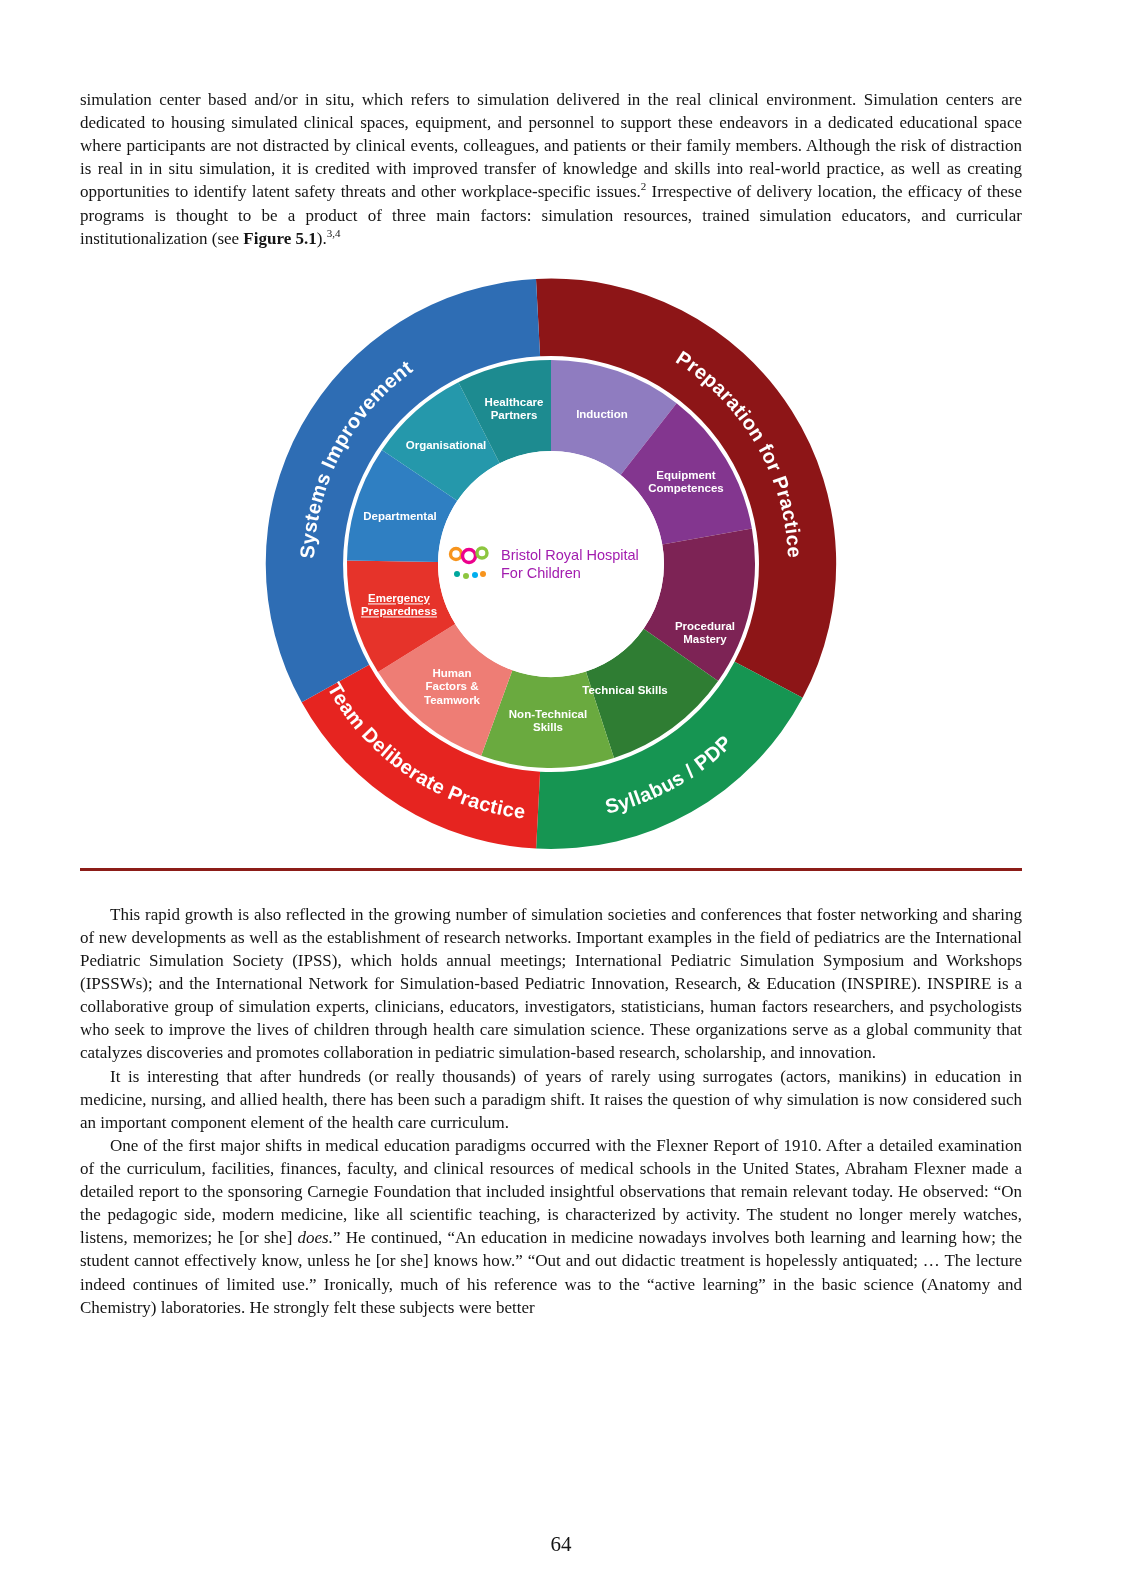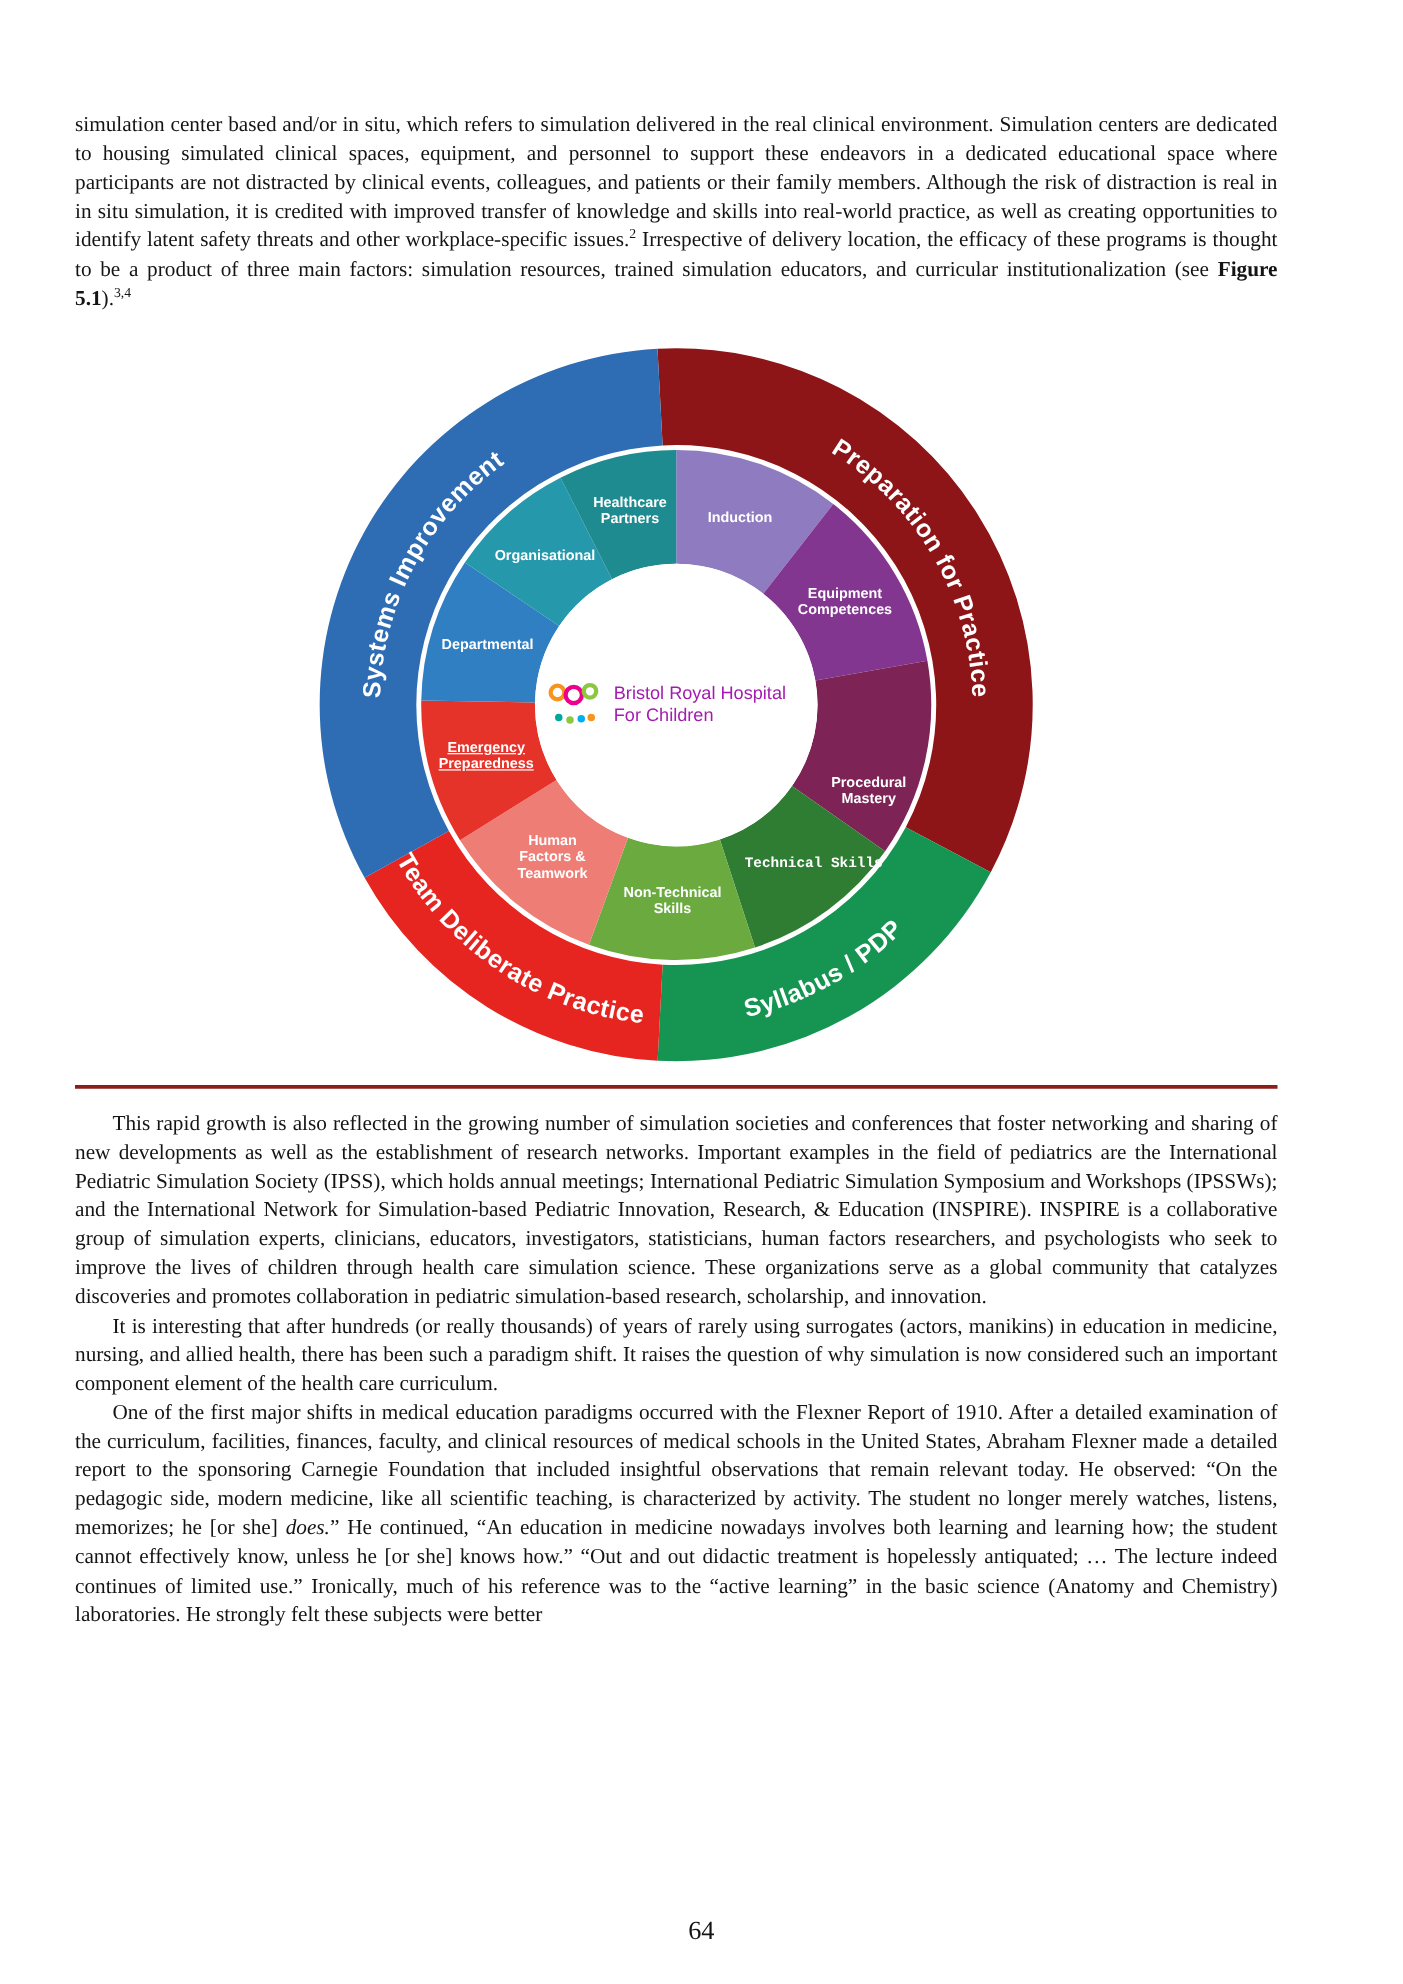--- a/index.html
+++ b/index.html
@@ -1,21 +1,21 @@
 <!DOCTYPE html>
 <html><head>
 <meta charset="utf-8">
 <style>
   html,body { margin:0; padding:0; background:#ffffff; }
   body {
     width:1122px; height:1587px; position:relative;
     font-family:"Liberation Serif", serif; color:#141414;
     overflow:hidden;
   }
-  .content { padding:88px 100px 0 60px; }
+  .content { padding:88px 100px 0 80px; }
   p.para {
     margin:0; text-align:justify; font-size:17px; line-height:1.36;
   }
   p.para.indent { text-indent:30px; }
   sup.ref { font-size:11px; vertical-align:super; line-height:0; }
 
   
   .figure-wrap {
     width:580px; height:580px; margin:24px auto 0 auto; position:relative;
   }
@@ -38,21 +38,21 @@
     color:#a21caf; line-height:1.25; text-align:left;
   }
 
   
   .caption {
     margin-top:26px; font-size:16.5px; line-height:1.35; text-align:justify;
   }
   .caption .fig-label { color:#c1271c; font-weight:bold; }
   .caption-rule { height:3px; background:#8c1d18; margin-top:14px; border:0; }
 
-  .body-text { margin-top:16px; }
+  .body-text { margin-top:32px; }
 
   .page-number {
     position:absolute; bottom:30px; left:0; width:100%;
     text-align:center; font-size:21px;
   }
 </style>
 </head>
 <body>
 
 <div class="content">
@@ -97,21 +97,21 @@
         <textPath href="#arc-team" startOffset="50%">Team Deliberate Practice</textPath>
       </text>
       <text class="outer-label-text" text-anchor="middle">
         <textPath href="#arc-syllabus" startOffset="50%">Syllabus / PDP</textPath>
       </text>
     </svg>
 
     <div class="seg-label" style="left:341px; top:141px; width:72px;">Induction</div>
     <div class="seg-label" style="left:425px; top:209px; width:92px;">Equipment Competences</div>
     <div class="seg-label" style="left:444px; top:324px; width:84px;margin-top:36px;">Procedural Mastery</div>
-    <div class="seg-label" style="left:400px; top:417px; width:112px;font-family:Liberation Mono, monospace;">Technical Skills</div>
+    <div class="seg-label" style="left:364px; top:417px; width:112px;">Technical Skills</div>
     <div class="seg-label" style="left:287px; top:448px; width:94px;">Non-Technical Skills</div>
     <div class="seg-label" style="left:191px; top:413px; width:72px;">Human Factors &amp; Teamwork</div>
     <div class="seg-label" style="left:138px; top:332px; width:102px;text-decoration:underline;">Emergency Preparedness</div>
     <div class="seg-label" style="left:139px; top:243px; width:104px;">Departmental</div>
     <div class="seg-label" style="left:185px; top:172px; width:112px;">Organisational</div>
     <div class="seg-label" style="left:253px; top:136px; width:82px;">Healthcare Partners</div>
 
     <div class="center-block">
       <svg width="46" height="40" viewBox="0 0 46 40">
         <circle cx="9" cy="10" r="5.5" fill="none" stroke="#f7941d" stroke-width="3.4"></circle>

